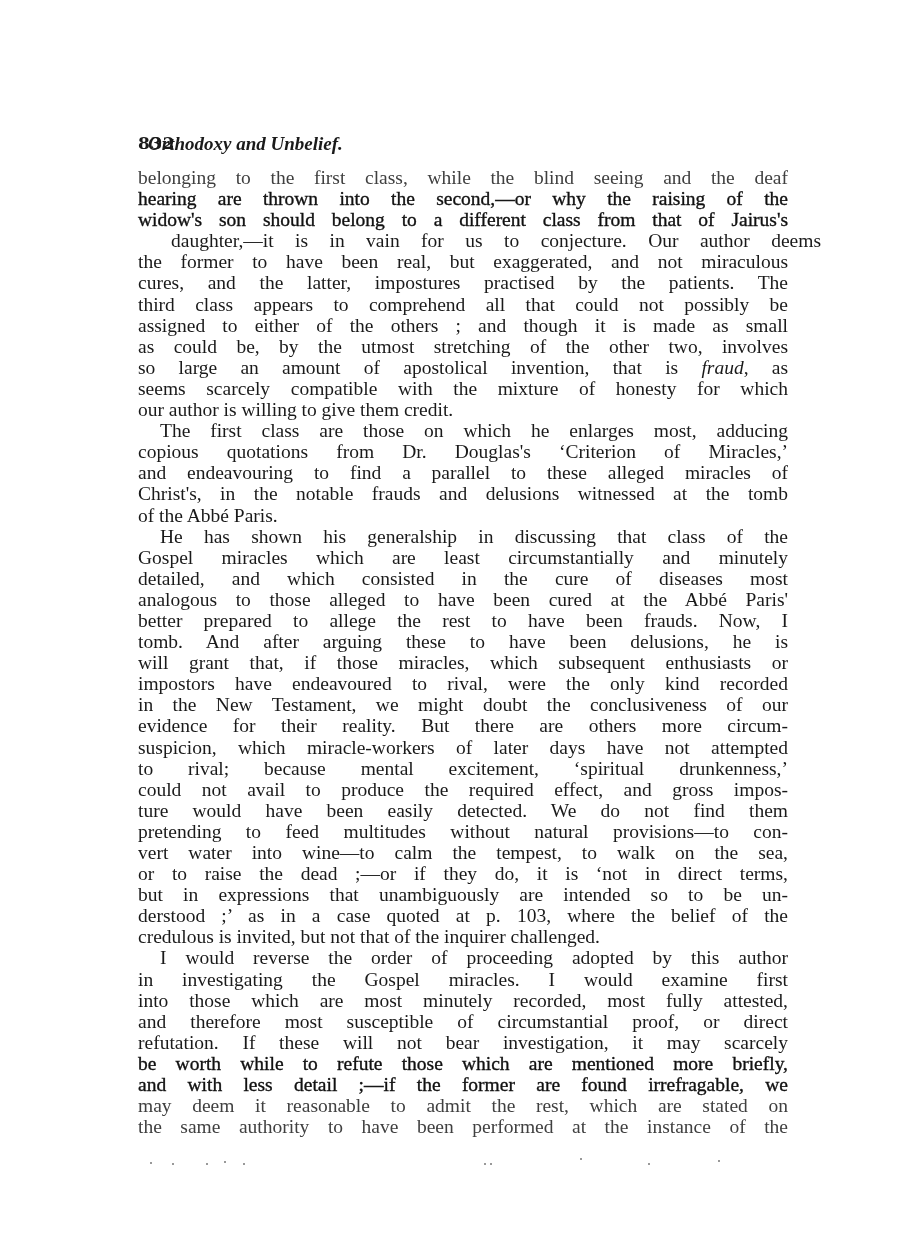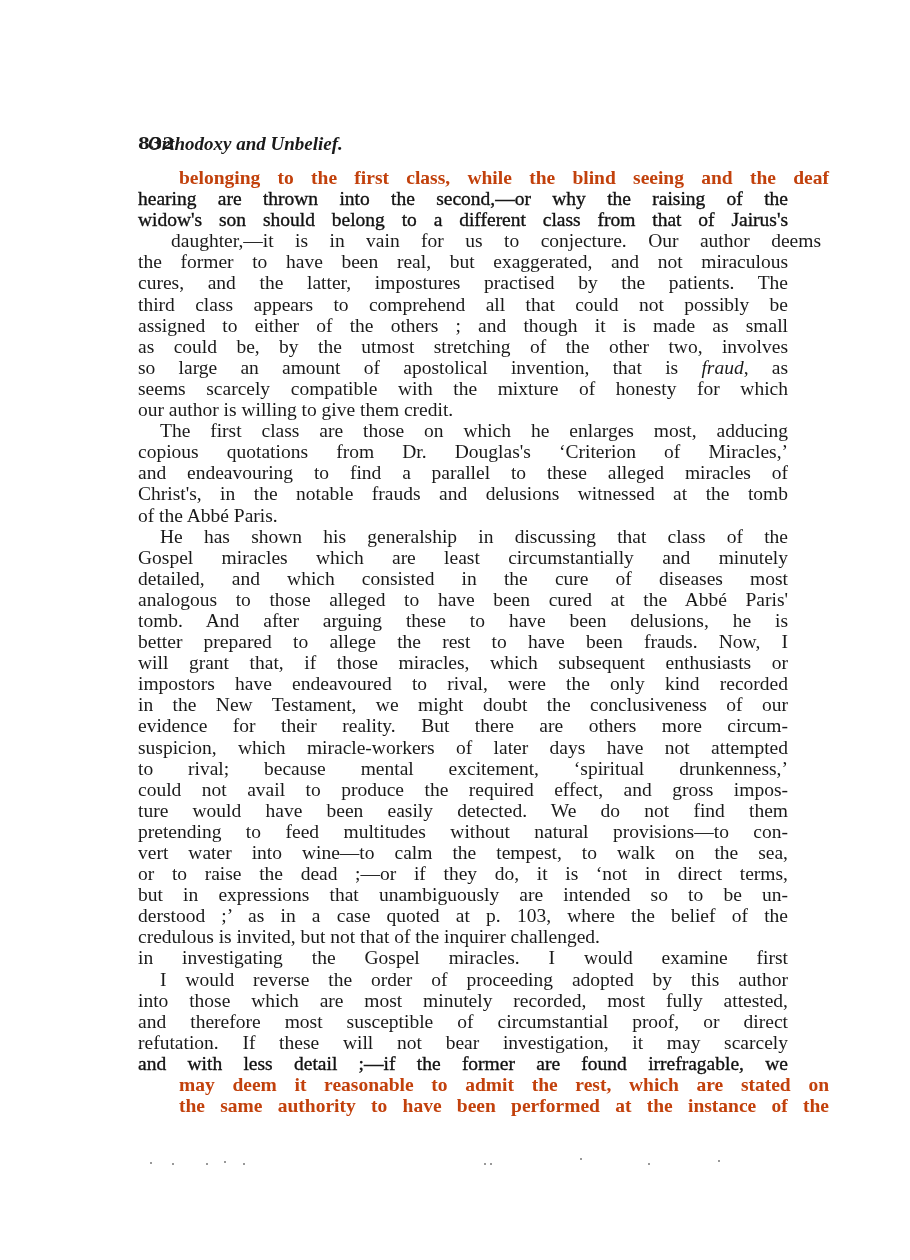--- a/index.html
+++ b/index.html
@@ -59,23 +59,22 @@
     white-space: nowrap;
     word-spacing: 0px;
   }
   .line.last {
     text-align-last: left;
   }
   .line.indent {
     padding-left: 22px;
   }
   .line.heavy {
-    font-weight: bold;
-    color: #c2410c;
-    margin-left: 41px;
+    font-weight: normal;
+    color: #404040;
   }
   .line.semi {
     color: #111;
     -webkit-text-stroke: 0.35px #111;
   }
   .line .it {
     font-style: italic;
   }
   .line-inner {
     display: inline-block;
@@ -132,43 +131,44 @@
         <span class="line"><span class="line-inner" style="display: inline-block; width: 650px;">copious quotations from Dr. Douglas's ‘Criterion of Miracles,’</span></span>
         <span class="line"><span class="line-inner" style="display: inline-block; width: 650px;">and endeavouring to find a parallel to these alleged miracles of</span></span>
         <span class="line"><span class="line-inner" style="display: inline-block; width: 650px;">Christ's, in the notable frauds and delusions witnessed at the tomb</span></span>
         <span class="line last"><span class="line-inner" style="display: inline-block; width: auto;">of the Abbé Paris.</span></span>
       </div>
       <div class="paragraph">
         <span class="line indent"><span class="line-inner" style="display: inline-block; width: 628px;">He has shown his generalship in discussing that class of the</span></span>
         <span class="line"><span class="line-inner" style="display: inline-block; width: 650px;">Gospel miracles which are least circumstantially and minutely</span></span>
         <span class="line"><span class="line-inner" style="display: inline-block; width: 650px;">detailed, and which consisted in the cure of diseases most</span></span>
         <span class="line"><span class="line-inner" style="display: inline-block; width: 650px;">analogous to those alleged to have been cured at the Abbé Paris'</span></span>
+        <span class="line"><span class="line-inner" style="display: inline-block; width: 650px;">better prepared to allege the rest to have been frauds. Now, I</span></span>
         <span class="line"><span class="line-inner" style="display: inline-block; width: 650px;">tomb. And after arguing these to have been delusions, he is</span></span>
-        <span class="line"><span class="line-inner" style="display: inline-block; width: 650px;">better prepared to allege the rest to have been frauds. Now, I</span></span>
         <span class="line"><span class="line-inner" style="display: inline-block; width: 650px;">will grant that, if those miracles, which subsequent enthusiasts or</span></span>
         <span class="line"><span class="line-inner" style="display: inline-block; width: 650px;">impostors have endeavoured to rival, were the only kind recorded</span></span>
         <span class="line"><span class="line-inner" style="display: inline-block; width: 650px;">in the New Testament, we might doubt the conclusiveness of our</span></span>
         <span class="line"><span class="line-inner" style="display: inline-block; width: 650px;">evidence for their reality. But there are others more circum-</span></span>
         <span class="line"><span class="line-inner" style="display: inline-block; width: 650px;">suspicion, which miracle-workers of later days have not attempted</span></span>
         <span class="line"><span class="line-inner" style="display: inline-block; width: 650px;">to rival; because mental excitement, ‘spiritual drunkenness,’</span></span>
         <span class="line"><span class="line-inner" style="display: inline-block; width: 650px;">could not avail to produce the required effect, and gross impos-</span></span>
         <span class="line"><span class="line-inner" style="display: inline-block; width: 650px;">ture would have been easily detected. We do not find them</span></span>
         <span class="line"><span class="line-inner" style="display: inline-block; width: 650px;">pretending to feed multitudes without natural provisions—to con-</span></span>
         <span class="line"><span class="line-inner" style="display: inline-block; width: 650px;">vert water into wine—to calm the tempest, to walk on the sea,</span></span>
         <span class="line"><span class="line-inner" style="display: inline-block; width: 650px;">or to raise the dead ;—or if they do, it is ‘not in direct terms,</span></span>
         <span class="line"><span class="line-inner" style="display: inline-block; width: 650px;">but in expressions that unambiguously are intended so to be un-</span></span>
         <span class="line"><span class="line-inner" style="display: inline-block; width: 650px;">derstood ;’ as in a case quoted at p. 103, where the belief of the</span></span>
         <span class="line last"><span class="line-inner" style="display: inline-block; width: auto;">credulous is invited, but not that of the inquirer challenged.</span></span>
       </div>
       <div class="paragraph">
+        <span class="line indent"><span class="line-inner" style="display: inline-block; width: 628px;">I would reverse the order of proceeding adopted by this author</span></span>
         <span class="line"><span class="line-inner" style="display: inline-block; width: 650px;">in investigating the Gospel miracles. I would examine first</span></span>
-        <span class="line indent"><span class="line-inner" style="display: inline-block; width: 628px;">I would reverse the order of proceeding adopted by this author</span></span>
         <span class="line"><span class="line-inner" style="display: inline-block; width: 650px;">into those which are most minutely recorded, most fully attested,</span></span>
         <span class="line"><span class="line-inner" style="display: inline-block; width: 650px;">and therefore most susceptible of circumstantial proof, or direct</span></span>
         <span class="line"><span class="line-inner" style="display: inline-block; width: 650px;">refutation. If these will not bear investigation, it may scarcely</span></span>
+        <span class="line semi"><span class="line-inner" style="display: inline-block; width: 650px;">be worth while to refute those which are mentioned more briefly,</span></span>
         <span class="line semi"><span class="line-inner" style="display: inline-block; width: 650px;">and with less detail ;—if the former are found irrefragable, we</span></span>
         <span class="line heavy"><span class="line-inner" style="display: inline-block; width: 650px;">may deem it reasonable to admit the rest, which are stated on</span></span>
         <span class="line heavy"><span class="line-inner" style="display: inline-block; width: 650px;">the same authority to have been performed at the instance of the</span></span>
       </div>
     </div>
 </div>
 
 <div class="specks">
   <span class="speck" style="left:0px;top:4px"></span>
   <span class="speck" style="left:22px;top:5px"></span>

